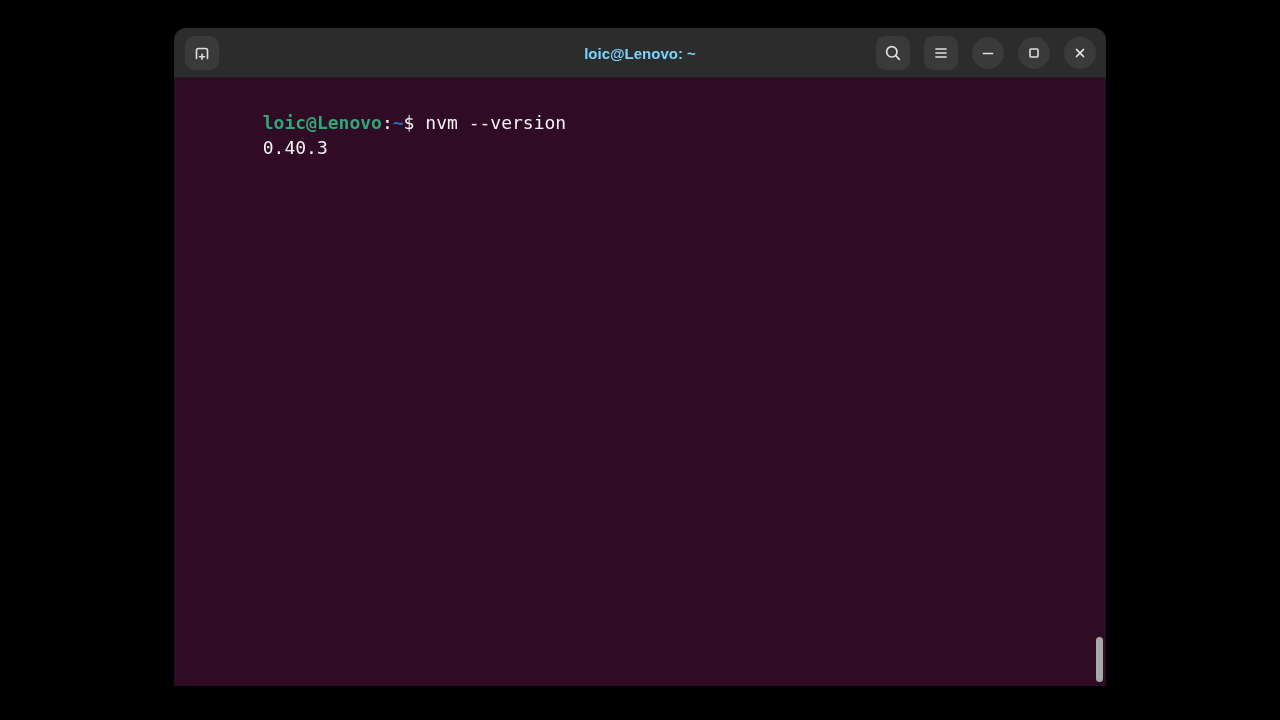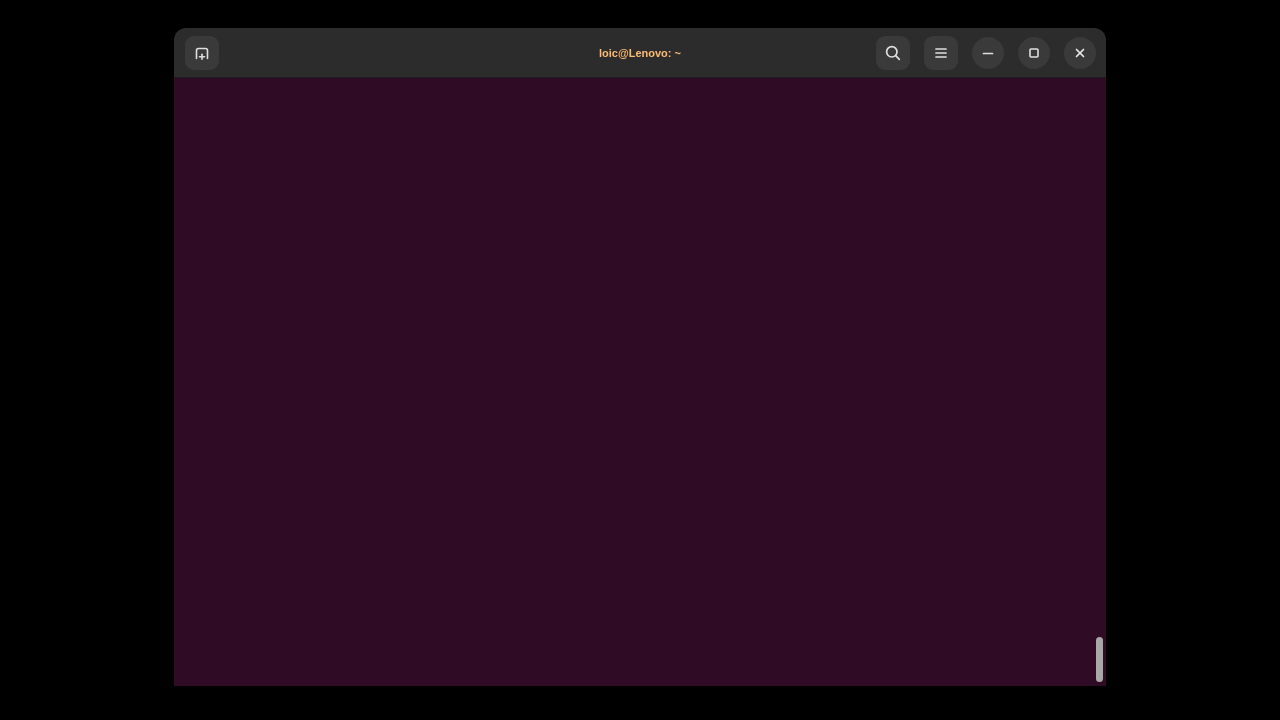--- a/index.html
+++ b/index.html
@@ -40,22 +40,22 @@
     position: relative;
     display: flex;
     align-items: center;
   }
 
   .title {
     position: absolute;
     left: 50%;
     top: 50%;
     transform: translate(-50%, -50%);
-    color: #fdba74;
-    font-size: 11px;
+    color: #7dd3fc;
+    font-size: 15px;
     font-weight: 700;
     font-family: "Liberation Sans", "DejaVu Sans", sans-serif;
     white-space: nowrap;
   }
 
   .tb-btn {
     border: none;
     padding: 0;
     margin: 0;
     display: flex;
@@ -180,18 +180,24 @@
         <button class="tb-btn circle">
           <svg width="18" height="18" viewBox="0 0 18 18" fill="none" stroke="#e8e8e8" stroke-width="1.7" stroke-linecap="round">
             <line x1="5.5" y1="5.5" x2="12.5" y2="12.5"></line>
             <line x1="12.5" y1="5.5" x2="5.5" y2="12.5"></line>
           </svg>
         </button>
       </div>
     </div>
 
     <div class="terminal">
+      <div class="line">
+        <span class="t-green">loic@Lenovo</span><span class="t-white">:</span><span class="t-blue">~</span><span class="t-white">$</span><span class="t-white"> nvm --version</span>
+      </div>
+      <div class="line">
+        <span class="t-white">0.40.3</span>
+      </div>
 
       <div class="scrollbar-thumb"></div>
     </div>
 
   </div>
 </div>
 
 </body></html>

